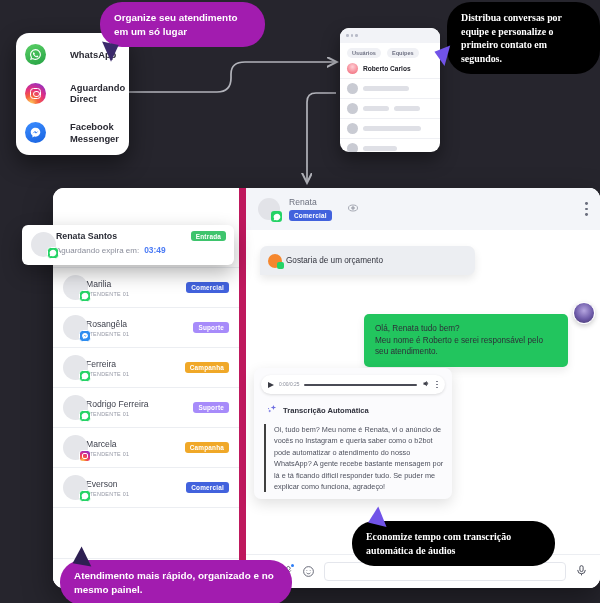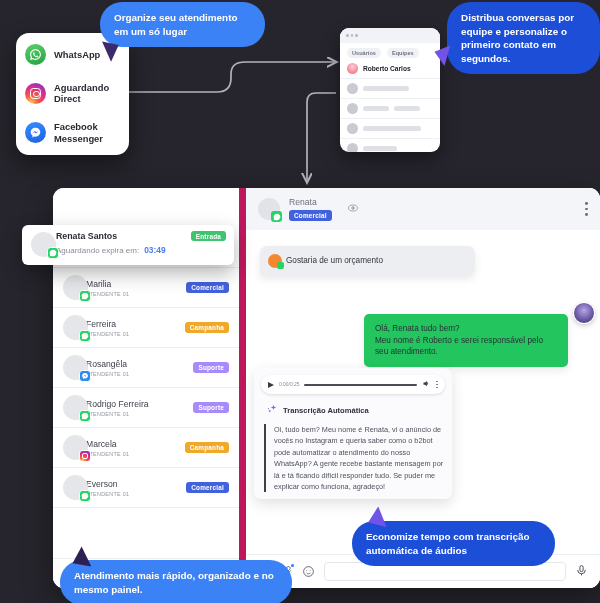--- a/index.html
+++ b/index.html
@@ -17,21 +17,21 @@
   .connectors { position: absolute; left: 0; top: 0; width: 600px; height: 603px; pointer-events: none; }
 
   
   .channels-card {
     position: absolute; left: 16px; top: 33px; width: 113px; height: 122px;
     background: #ffffff; border-radius: 13px;
     box-shadow: 0 9px 22px rgba(0,0,0,.45);
     padding: 11px 9px;
     display: flex; flex-direction: column; justify-content: space-between;
   }
-  .channel-row { display: flex; align-items: center; gap: 8px; }
+  .channel-row { display: flex; align-items: center; gap: 24px; }
   .ch-ico { width: 21px; height: 21px; border-radius: 50%; flex: 0 0 auto; position: relative; display:flex; align-items:center; justify-content:center; }
   .ch-wa { background: linear-gradient(160deg,#5BD066,#25A244); }
   .ch-ig { background: radial-gradient(circle at 28% 95%, #FDCB5C 0%, #F5603C 28%, #E4317E 55%, #A42FB4 80%, #6A35C4 100%); }
   .ch-fb { background: linear-gradient(160deg,#3B8DFF,#1963E0); }
   .ch-label { font-size: 9.4px; line-height: 11.4px; font-weight: 700; color: #2a2a33; }
   .ig-sq { width: 11px; height: 11px; border: 1.7px solid #fff; border-radius: 3.5px; position: relative; }
   .ig-sq::after { content:""; position:absolute; left:2.2px; top:2.2px; width:4.4px; height:4.4px; border:1.5px solid #fff; border-radius:50%; }
 
   
   .users-panel {
@@ -147,22 +147,22 @@
   .fc-ch { position:absolute; left:25px; top:22px; width:12px;height:12px;border-radius:3.5px;background:#25D366;border:1.5px solid #fff; display:flex;align-items:center;justify-content:center;}
   .fc-top { display:flex; align-items:center; }
   .fc-name { font-size:8.8px; font-weight:700; color:#2b2d37; }
   .fc-bot { display:flex; align-items:center; gap:5px; margin-top:4px; }
   .fc-wait { font-size:8px; color:#8a8d9a; }
   .fc-time { font-size:8.4px; font-weight:700; color:#4b7bf5; }
 
   
   .callout { position:absolute; background:#3b2a6b; border-radius: 22px; color:#fff;
              font-weight:700; line-height: 13.6px; font-size: 9.9px; padding: 9px 14px; }
-  .callout.violet { background:#1d4ed8; }
-  .callout.deep { background:#3b82f6; }
+  .callout.violet { background:#000000;font-family:Liberation Serif, serif; }
+  .callout.deep { background:#a21caf; }
   .c-tail { position:absolute; width:0;height:0; }
 
   #callout-organize { left: 100px; top: 2px; width: 165px; }
   #callout-organize .c-tail { border-left:13px solid transparent; border-right:4px solid transparent;
       border-top:18px solid #3b2a6b; left: 0px; bottom: -14px; transform: rotate(12deg); }
 
   #callout-distribua { left: 447px; top: 2px; width: 153px; border-radius:24px; }
   #callout-distribua .c-tail { border-right:13px solid transparent; border-left:4px solid transparent;
       border-top:17px solid #7153e8; left: -10px; top: 46px; transform: rotate(-22deg); }
 
@@ -277,44 +277,44 @@
           </span>
           <span class="si-txt">
             <span class="si-name">Marilia</span>
             <span class="si-sub">ATENDENTE 01</span>
           </span>
           <span class="si-tag tag tag-comercial">Comercial</span>
         </div>
 
         <div class="side-item">
           <span class="si-av"></span>
+          <span class="si-ch ch-b">
+            <svg width="8" height="8" viewBox="0 0 24 24" fill="#fff">
+                <path d="M12 3C7 3 3.2 6.7 3.2 11.3c0 2.6 1.2 4.9 3.2 6.4V21l3-1.6c.8.2 1.7.3 2.6.3 5 0 8.8-3.7 8.8-8.4S17 3 12 3zm.9 11l-2.3-2.4L6.3 14l4.8-5 2.4 2.4L17.6 9l-4.7 5z"></path>
+              </svg>
+          </span>
+          <span class="si-txt">
+            <span class="si-name">Rosangêla</span>
+            <span class="si-sub">ATENDENTE 01</span>
+          </span>
+          <span class="si-tag tag tag-suporte">Suporte</span>
+        </div>
+
+        <div class="side-item">
+          <span class="si-av"></span>
           <span class="si-ch ch-g">
             <svg width="8" height="8" viewBox="0 0 24 24" fill="#fff">
                 <path d="M12 2a10 10 0 00-8.6 15.1L2 22l5-1.3A10 10 0 1012 2zm-3.2 6c-.2 0-.5 0-.7.3-.2.3-.8.8-.8 2s.9 2.3 1 2.5c.1.2 1.7 2.7 4.2 3.7 2 .8 2.4.6 2.9.6s1.4-.6 1.6-1.1c.2-.6.2-1 .1-1.1l-.6-.3s-1.3-.6-1.5-.7c-.2-.1-.4-.1-.5.1l-.7.9c-.1.2-.3.2-.5.1a6.6 6.6 0 01-2-1.2 7.3 7.3 0 01-1.3-1.7c-.1-.2 0-.4.1-.5l.4-.5.3-.5v-.4L9.4 8.3c-.1-.3-.3-.3-.4-.3h-.2z"></path>
               </svg>
           </span>
           <span class="si-txt">
             <span class="si-name">Ferreira</span>
             <span class="si-sub">ATENDENTE 01</span>
           </span>
           <span class="si-tag tag tag-campanha">Campanha</span>
-        </div>
-
-        <div class="side-item">
-          <span class="si-av"></span>
-          <span class="si-ch ch-b">
-            <svg width="8" height="8" viewBox="0 0 24 24" fill="#fff">
-                <path d="M12 3C7 3 3.2 6.7 3.2 11.3c0 2.6 1.2 4.9 3.2 6.4V21l3-1.6c.8.2 1.7.3 2.6.3 5 0 8.8-3.7 8.8-8.4S17 3 12 3zm.9 11l-2.3-2.4L6.3 14l4.8-5 2.4 2.4L17.6 9l-4.7 5z"></path>
-              </svg>
-          </span>
-          <span class="si-txt">
-            <span class="si-name">Rosangêla</span>
-            <span class="si-sub">ATENDENTE 01</span>
-          </span>
-          <span class="si-tag tag tag-suporte">Suporte</span>
         </div>
 
         <div class="side-item">
           <span class="si-av"></span>
           <span class="si-ch ch-g">
             <svg width="8" height="8" viewBox="0 0 24 24" fill="#fff">
                 <path d="M12 2a10 10 0 00-8.6 15.1L2 22l5-1.3A10 10 0 1012 2zm-3.2 6c-.2 0-.5 0-.7.3-.2.3-.8.8-.8 2s.9 2.3 1 2.5c.1.2 1.7 2.7 4.2 3.7 2 .8 2.4.6 2.9.6s1.4-.6 1.6-1.1c.2-.6.2-1 .1-1.1l-.6-.3s-1.3-.6-1.5-.7c-.2-.1-.4-.1-.5.1l-.7.9c-.1.2-.3.2-.5.1a6.6 6.6 0 01-2-1.2 7.3 7.3 0 01-1.3-1.7c-.1-.2 0-.4.1-.5l.4-.5.3-.5v-.4L9.4 8.3c-.1-.3-.3-.3-.4-.3h-.2z"></path>
               </svg>
           </span>
           <span class="si-txt">

